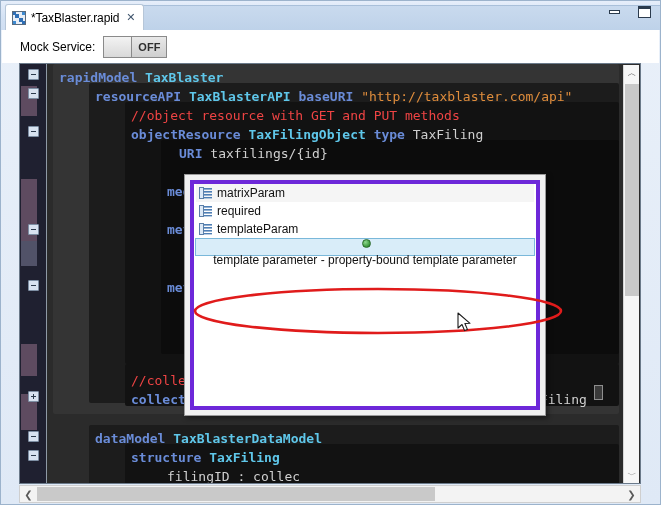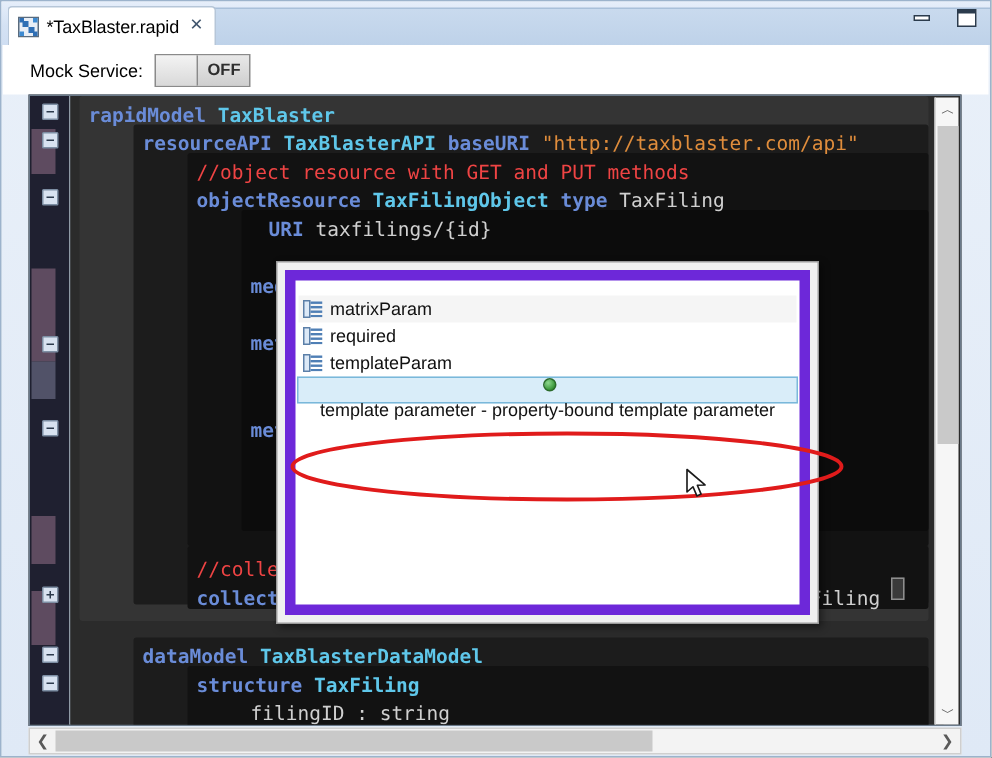--- a/index.html
+++ b/index.html
@@ -224,22 +224,22 @@
     width: 362px; height: 242px;
     background: #f0f0f0;
     border: 1px solid #9a9a9a;
     box-shadow: 2px 2px 5px rgba(0,0,0,0.45);
     padding: 5px;
     z-index: 20;
   }
   .popup-inner {
     width: 100%; height: 100%;
     background: #ffffff;
-    border: 7px solid #6d28d9;
-    padding-top: 10px;
+    border: 4px solid #6d28d9;
+    padding-top: 0;
   }
   .ac-item {
     display: flex;
     align-items: center;
     gap: 5px;
     height: 18px;
     margin: 0 2px;
     padding: 0 3px;
     font-family: "Liberation Sans", sans-serif;
     font-size: 12px;
@@ -414,21 +414,21 @@
           <div class="line" style="left: 84px; top: 61px;"><span class="kw">objectResource </span><span class="type">TaxFilingObject </span><span class="kw">type </span><span class="plain">TaxFiling</span></div>
           <div class="line" style="left: 132px; top: 80px;"><span class="kw">URI </span><span class="plain">taxfilings/{id}</span></div>
           <div class="line" style="left: 120px; top: 118px;"><span class="kw">medi</span></div>
           <div class="line" style="left: 120px; top: 156px;"><span class="kw">meth</span></div>
           <div class="line" style="left: 120px; top: 214px;"><span class="kw">meth</span></div>
           <div class="line" style="left: 84px; top: 307px;"><span class="cmt">//collec</span></div>
           <div class="line" style="left: 84px; top: 326px;"><span class="kw">collecti</span></div>
           <div class="line" style="left: 485px; top: 326px;"><span class="plain">xFiling</span></div>
           <div class="line" style="left: 48px; top: 365px;"><span class="kw">dataModel </span><span class="type">TaxBlasterDataModel</span></div>
           <div class="line" style="left: 84px; top: 384px;"><span class="kw">structure </span><span class="type">TaxFiling</span></div>
-          <div class="line" style="left: 120px; top: 403px;"><span class="plain">filingID : string</span></div>
+          <div class="line" style="left: 120px; top: 403px;"><span class="plain">filingID : collec</span></div>
         </div>
 
       <div class="caret-box" style="left:547px; top:321px;"></div>
     </div>
 
     <div class="popup">
       <div class="popup-inner">
         <div id="ac-items">
             <div class="ac-item alt">
               <span class="ic-list"><svg width="13" height="12" viewBox="0 0 13 12">

